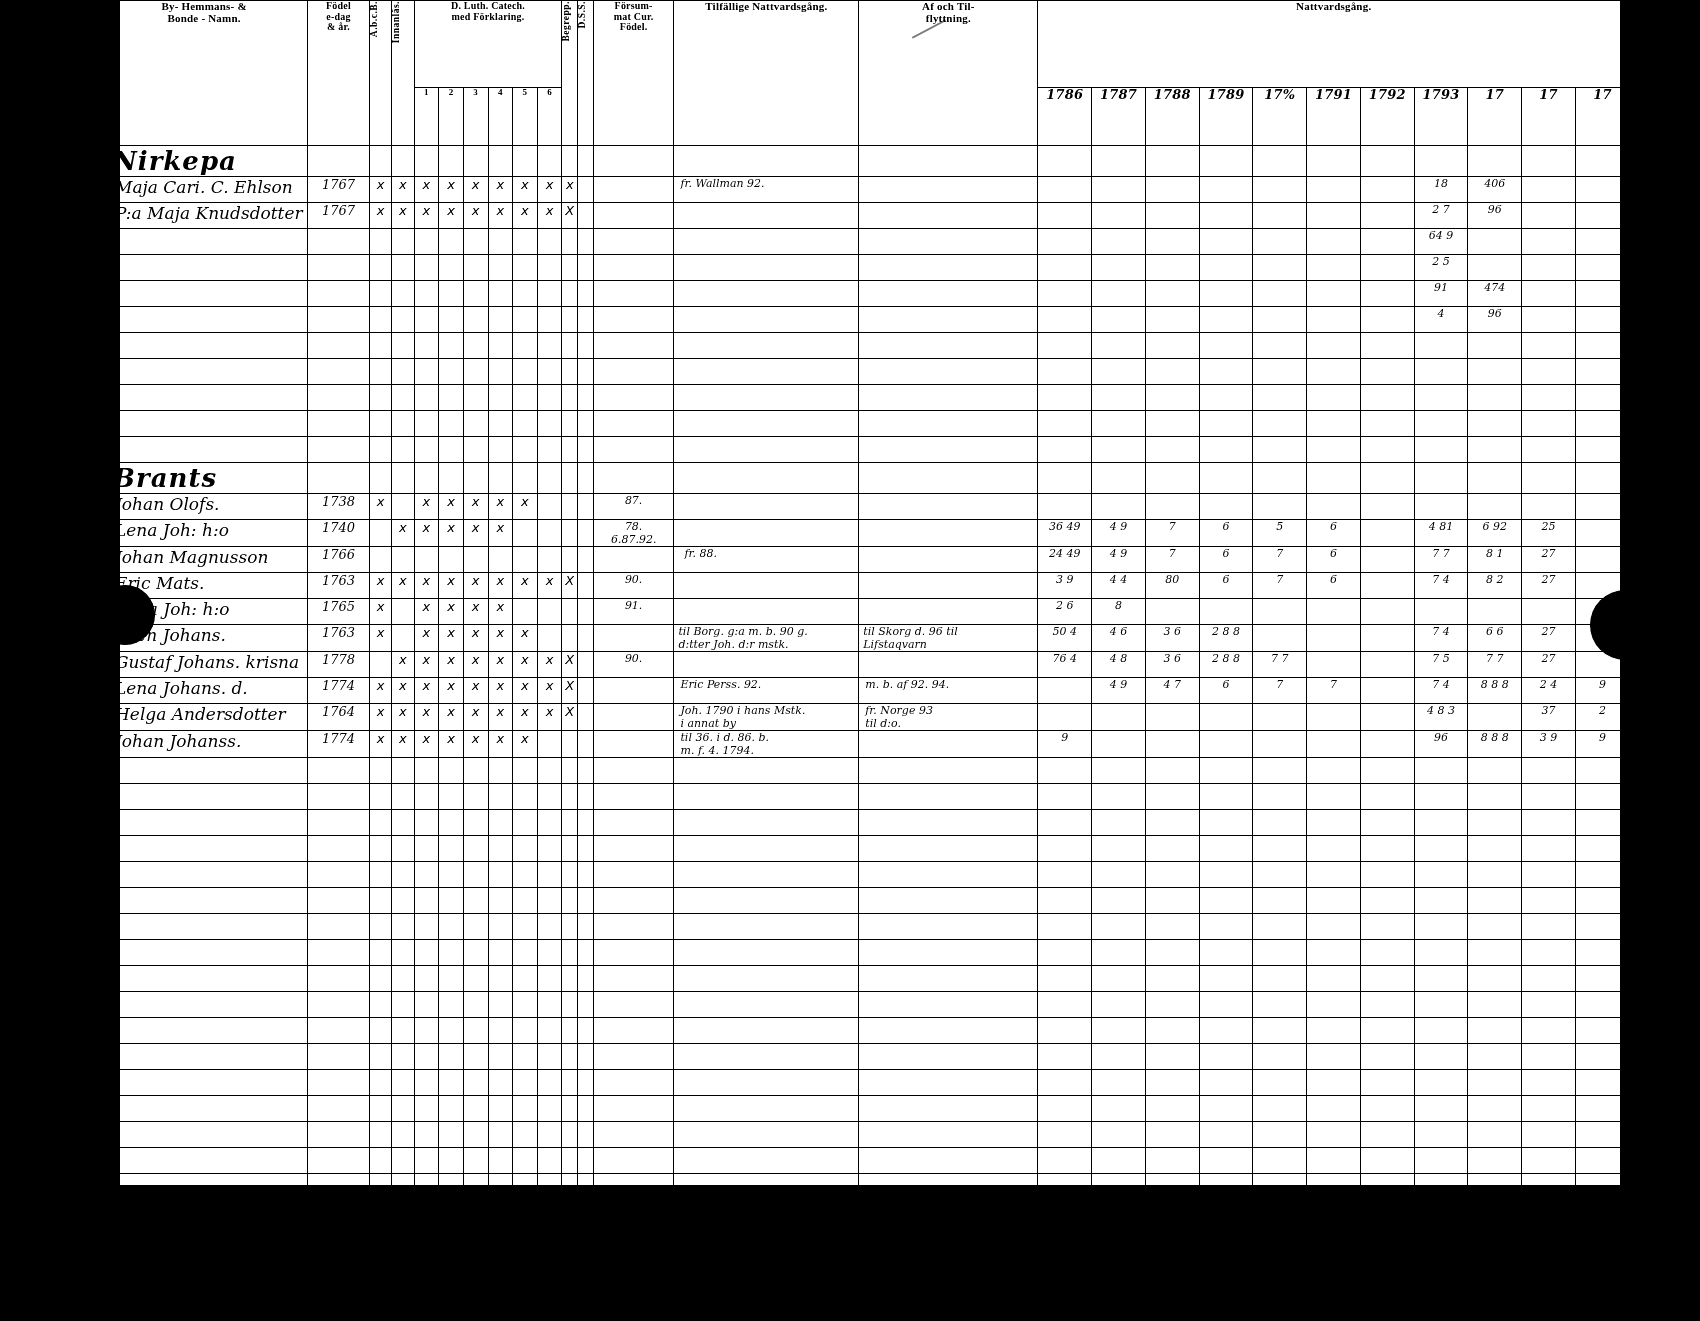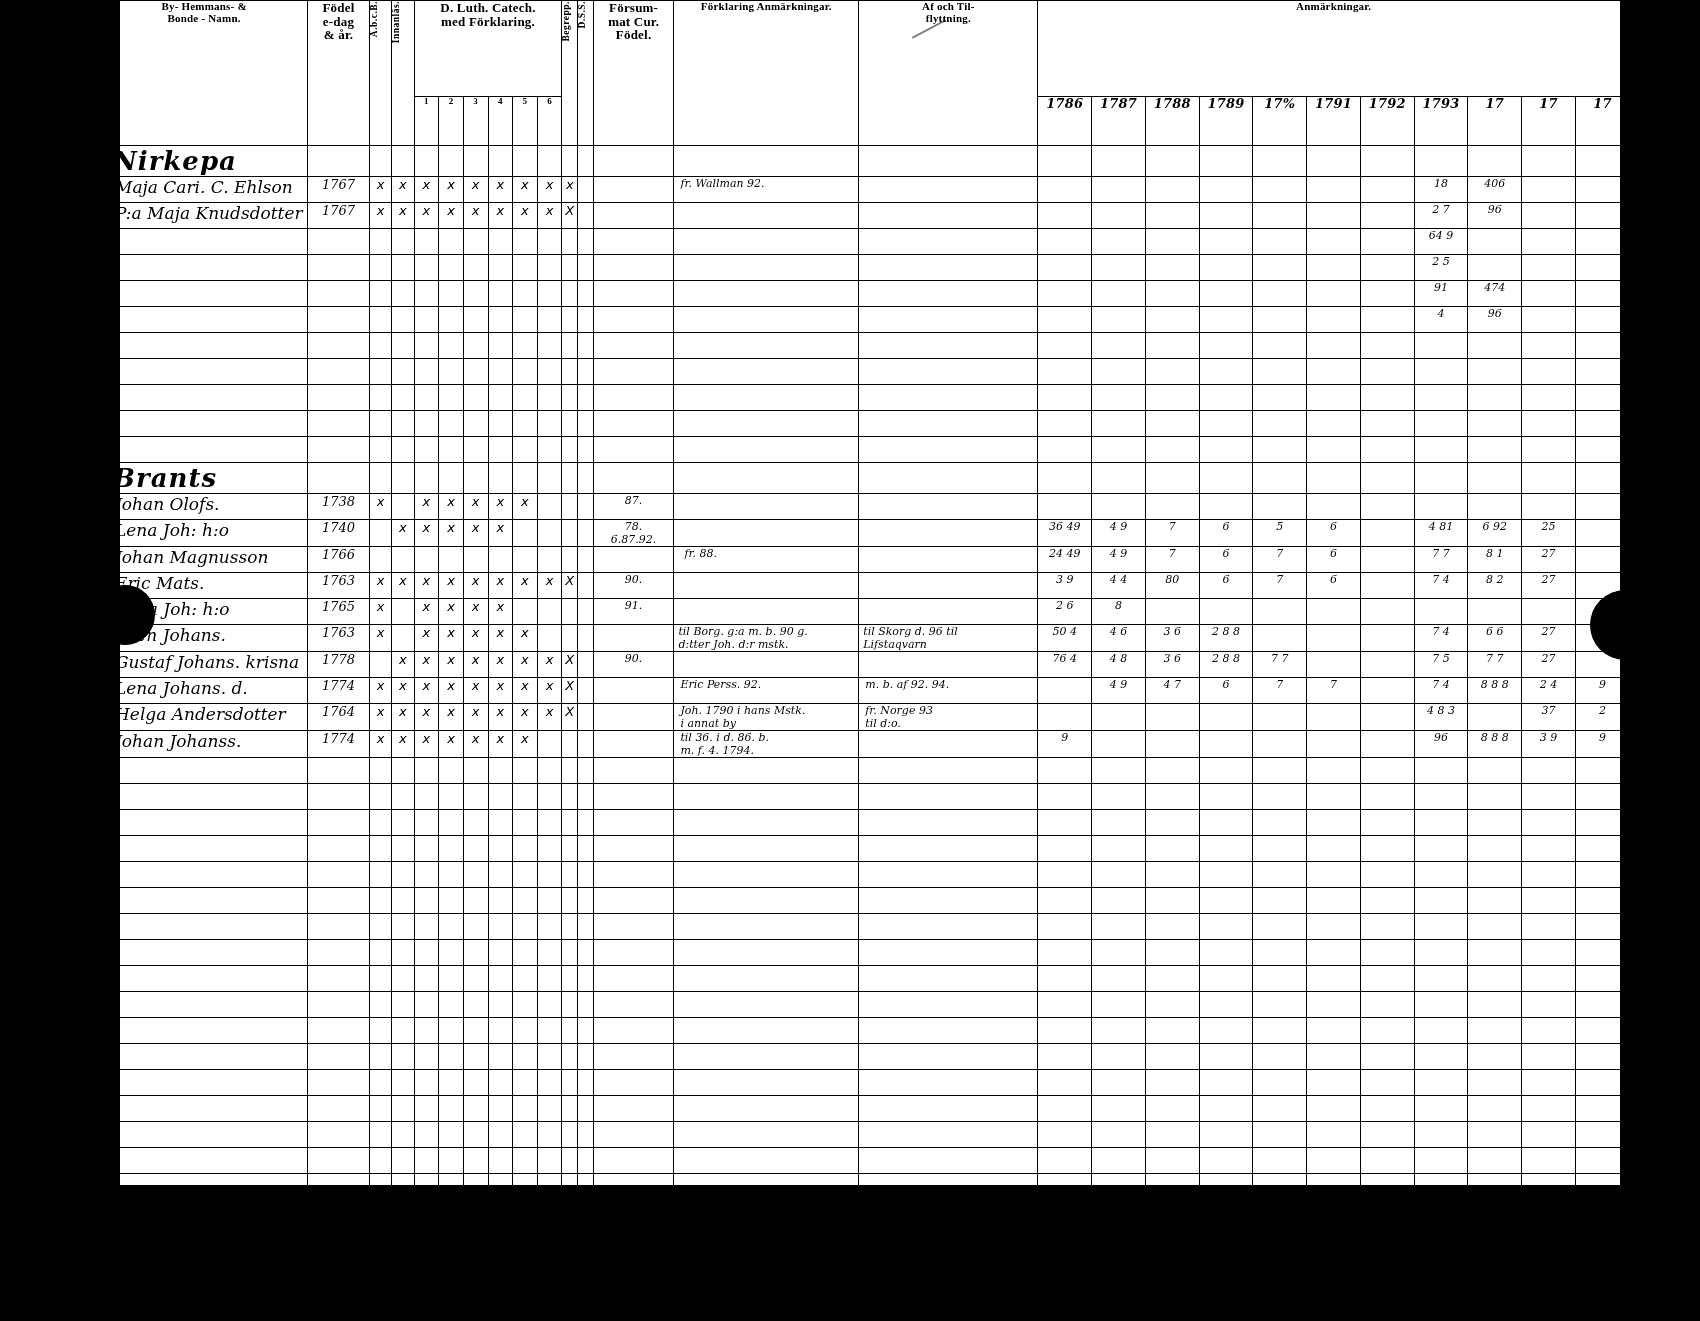--- a/index.html
+++ b/index.html
@@ -44,21 +44,21 @@
   table.reg td, table.reg th{
     border:1px solid #0d0d0d;
     padding:0;vertical-align:top;
     font-size:11px;
   }
   .hdr{
     text-align:center;font-weight:700;font-size:15px;line-height:1.05;
     font-family:"Liberation Serif",serif;letter-spacing:.2px;
     padding:2px 1px;vertical-align:middle;
   }
-  .hdr.small{font-size:13px;}
+  .hdr.small{font-size:10px;}
   .hdr.tiny{font-size:9px;}
   .vert{
     writing-mode:vertical-rl;transform:rotate(180deg);
     font-size:9.5px;font-weight:700;letter-spacing:.5px;white-space:nowrap;
     text-align:center;
   }
   
   .hand{
     font-family:"DejaVu Serif",serif;font-style:italic;
     font-size:17px;color:#0a0a0a;white-space:nowrap;
@@ -135,29 +135,29 @@
         </td>
         <td rowspan="2" class="hdr">
           <div class="vert">D.S.S.</div>
         </td>
         <td rowspan="2" class="hdr small">
           <span style="white-space:pre-line">Försum-
 mat Cur.
 Födel.</span>
         </td>
         <td rowspan="2" class="hdr">
-          <span>Förklaring Anmärkningar.</span>
+          <span>Tilfällige Nattvardsgång.</span>
         </td>
         <td rowspan="2" class="hdr">
           <span style="white-space:pre-line">Af och Til-
 flyttning.</span>
         </td>
 
         <td colspan="11" class="hdr">
-          <span>Anmärkningar.</span>
+          <span>Nattvardsgång.</span>
         </td>
       </tr>
 
       <tr>
         <td class="hdr tiny">1</td>
         <td class="hdr tiny">2</td>
         <td class="hdr tiny">3</td>
         <td class="hdr tiny">4</td>
         <td class="hdr tiny">5</td>
         <td class="hdr tiny">6</td>

